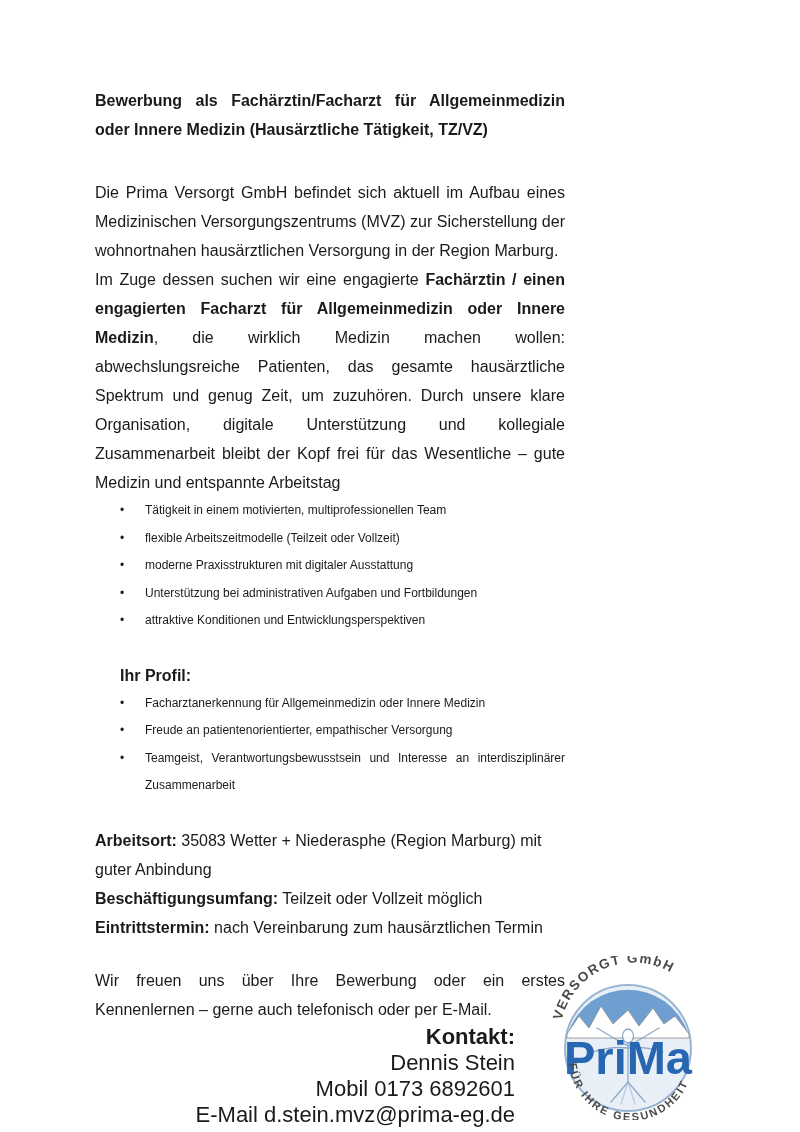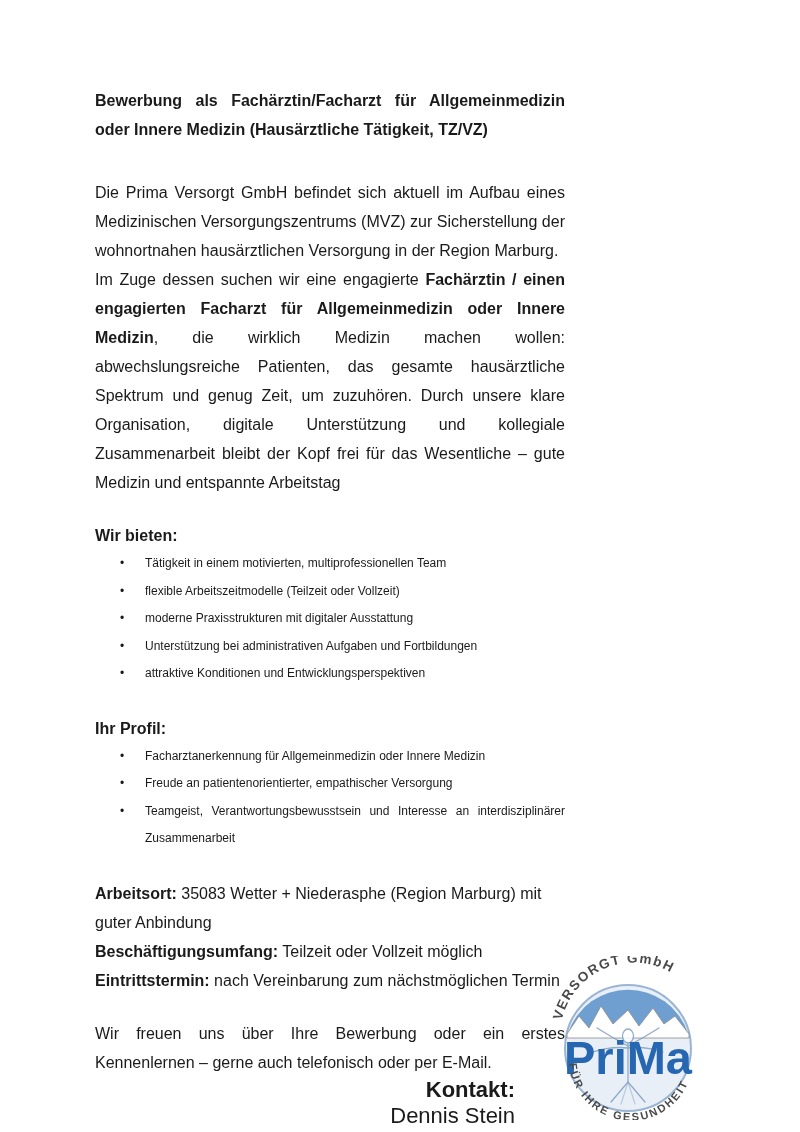--- a/index.html
+++ b/index.html
@@ -22,21 +22,21 @@
     margin: 0 0 34px 0;
   }
   .para {
     font-size: 16px; line-height: 29px;
     text-align: justify; margin: 0;
   }
   .section-heading {
     font-size: 16px; font-weight: bold;
     line-height: 29px; margin: 24px 0 0 0;
   }
-  .section-heading.profil { margin-top: 26px; }
+  .section-heading.profil { margin-top: 26px; margin-left: 25px; }
   ul.bullets {
     margin: 0; padding: 0 0 0 50px;
     list-style: none;
     font-size: 12px; line-height: 27.5px;
     text-align: justify;
   }
   ul.bullets li { position: relative; }
   ul.bullets li::before {
     content: "\2022";
     position: absolute; left: -25px;
@@ -76,40 +76,39 @@
 <body>
 
 <div class="page">
 
   <h1 class="title">Bewerbung als Fachärztin/Facharzt für Allgemeinmedizin oder Innere Medizin (Hausärztliche Tätigkeit, TZ/VZ)</h1>
 
   <p class="para"><span>Die Prima Versorgt GmbH befindet sich aktuell im Aufbau eines Medizinischen Versorgungszentrums (MVZ) zur Sicherstellung der wohnortnahen hausärztlichen Versorgung in der Region Marburg.</span></p>
 
   <p class="para"><span>Im Zuge dessen suchen wir eine engagierte </span><strong>Fachärztin / einen engagierten Facharzt für Allgemeinmedizin oder Innere Medizin</strong><span>, die wirklich Medizin machen wollen: abwechslungsreiche Patienten, das gesamte hausärztliche Spektrum und genug Zeit, um zuzuhören. Durch unsere klare Organisation, digitale Unterstützung und kollegiale Zusammenarbeit bleibt der Kopf frei für das Wesentliche – gute Medizin und entspannte Arbeitstag</span></p>
 
-  <h2 class="section-heading">Wir bieten:</h2>
   <ul class="bullets">
     <li>Tätigkeit in einem motivierten, multiprofessionellen Team</li>
     <li>flexible Arbeitszeitmodelle (Teilzeit oder Vollzeit)</li>
     <li>moderne Praxisstrukturen mit digitaler Ausstattung</li>
     <li>Unterstützung bei administrativen Aufgaben und Fortbildungen</li>
     <li>attraktive Konditionen und Entwicklungsperspektiven</li>
   </ul>
 
   <h2 class="section-heading profil">Ihr Profil:</h2>
   <ul class="bullets">
     <li>Facharztanerkennung für Allgemeinmedizin oder Innere Medizin</li>
     <li>Freude an patientenorientierter, empathischer Versorgung</li>
     <li>Teamgeist, Verantwortungsbewusstsein und Interesse an interdisziplinärer Zusammenarbeit</li>
   </ul>
 
   <div class="details">
     <p><strong>Arbeitsort:</strong><span> 35083 Wetter + Niederasphe (Region Marburg) mit guter Anbindung</span></p>
     <p><strong>Beschäftigungsumfang:</strong><span> Teilzeit oder Vollzeit möglich</span></p>
-    <p><strong>Eintrittstermin:</strong><span> nach Vereinbarung zum nächstmöglichen Termin</span></p>
+    <p><strong>Eintrittstermin:</strong><span> nach Vereinbarung zum hausärztlichen Termin</span></p>
   </div>
 
   <p class="para closing">Wir freuen uns über Ihre Bewerbung oder ein erstes Kennenlernen – gerne auch telefonisch oder per E-Mail.</p>
 
   <div class="contact">
     <p class="contact-heading">Kontakt:</p>
     <p>Dennis Stein</p>
     <p>Mobil 0173 6892601</p>
     <p>E-Mail d.stein.mvz@prima-eg.de</p>
   </div>

